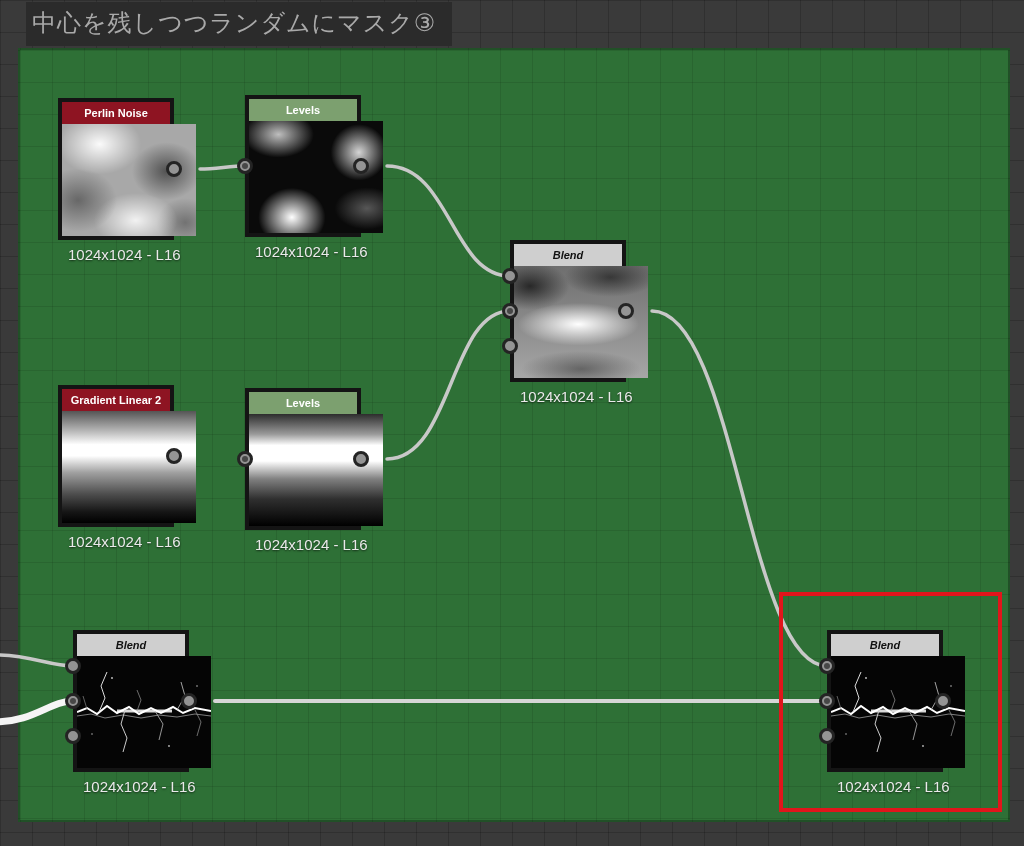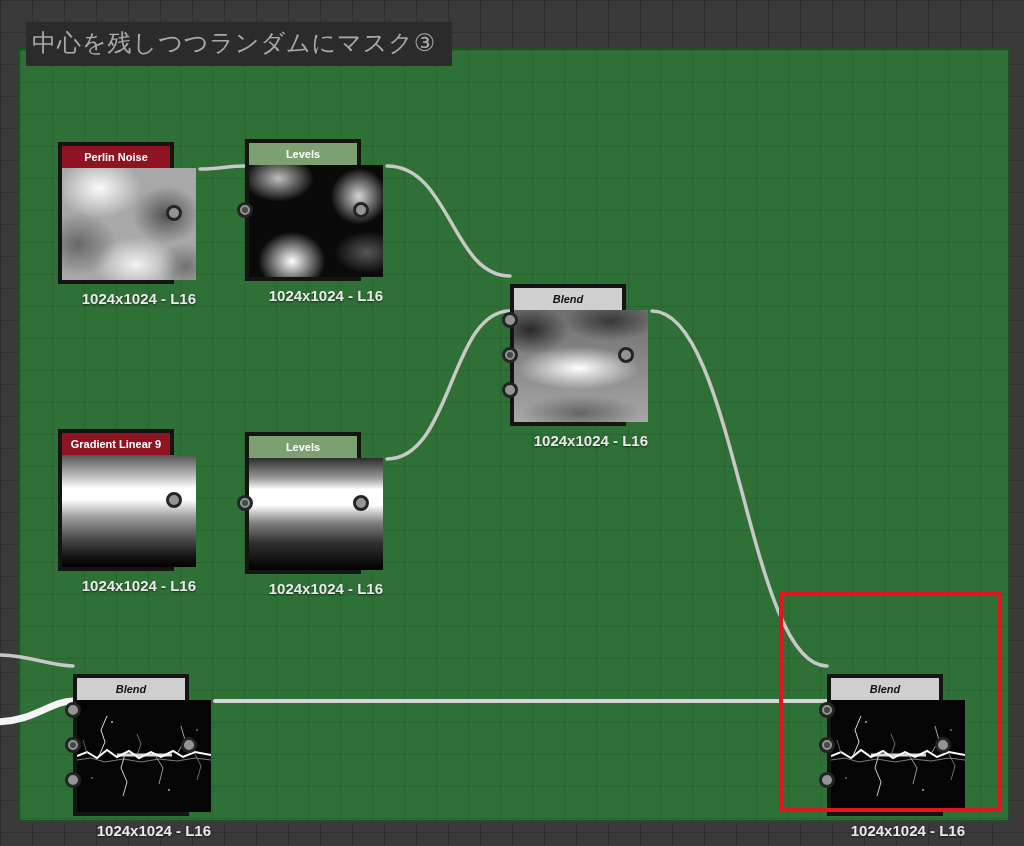--- a/index.html
+++ b/index.html
@@ -30,35 +30,34 @@
       linear-gradient(to right, rgba(0,0,0,0.10) 1px, transparent 1px),
       linear-gradient(to bottom, rgba(0,0,0,0.10) 1px, transparent 1px);
     background-size:32px 32px;
     border:2px solid var(--frame-border);
     z-index:0;
   }
   .frame-title{
     position:absolute; left:26px; top:2px; z-index:4;
     background:#2b2b2b; color:var(--title-color);
     font-size:24px; letter-spacing:1px;
-    padding:5px 16px 7px 6px; white-space:nowrap;margin-top:20px;
+    padding:5px 16px 7px 6px; white-space:nowrap;
   }
 
   
   svg.wires{position:absolute; inset:0; z-index:1; pointer-events:none;}
   .wire{fill:none; stroke:var(--wire); stroke-width:3.5; stroke-linecap:round;}
   .wire.bright{stroke:var(--wire-bright); stroke-width:7;}
   .wire.mid{stroke:#d6d6d6; stroke-width:4;}
 
   
   .node{
     position:absolute; width:116px; height:142px;
     border:4px solid var(--node-border); background:var(--node-border);
     z-index:2;
-    margin-top:44px;
   }
   .node-header{
     height:22px; display:flex; align-items:center; justify-content:center;
     font-size:11px; font-weight:bold; color:#fff; overflow:hidden;
   }
   .node-header.red{background:var(--header-red);}
   .node-header.green{background:var(--header-green);}
   .node-header.gray{background:var(--header-gray); color:#111;font-style:italic;}
   .thumb{width:134px; height:112px; background:#777;}
 
@@ -91,22 +90,22 @@
   .thumb.grad-linear{
     background:linear-gradient(180deg,#555 0%,#b8b8b8 18%,#fff 30%,#fff 40%,#a0a0a0 55%,#4e4e4e 74%,#161616 90%,#000 100%);
   }
   .thumb.grad-levels{
     background:linear-gradient(180deg,#2d2d2d 0%,#9a9a9a 18%,#fff 28%,#fff 42%,#808080 58%,#2f2f2f 76%,#000 100%);
   }
   .thumb.cracks{background:#050505;}
   .thumb.cracks svg{display:block;width:134px;height:112px;}
 
   .node-label{
-    position:absolute; top:calc(100% + 10px); left:0; width:134px;
-    text-align:right; font-size:15px; font-weight:bold;
+    position:absolute; top:calc(100% + 10px); left:6px; width:134px;
+    text-align:left; font-size:15px; font-weight:normal;
     color:var(--label-color); text-shadow:0 1px 2px rgba(0,0,0,.6);
     white-space:nowrap;
   }
 
   
   .conn{
     position:absolute; width:16px; height:16px; border-radius:50%;
     background:var(--conn-fill); border:3px solid var(--conn-ring); z-index:3;
   }
   .conn.out{right:-12px;}
@@ -189,21 +188,21 @@
   <div class="thumb blend-soft"></div>
   <div class="conn in c-top"></div>
   <div class="conn in c-mid linked"></div>
   <div class="conn in c-bot"></div>
   <div class="conn out c-mid"></div>
   <div class="node-label">1024x1024 - L16</div>
 </div>
 
 <div class="node" style="left:58px;top:385px">
   <div class="node-header red">
-    <span>Gradient Linear 9</span>
+    <span>Gradient Linear 2</span>
   </div>
   <div class="thumb grad-linear"></div>
   <div class="conn out c-mid"></div>
   <div class="node-label">1024x1024 - L16</div>
 </div>
 
 <div class="node" style="left:245px;top:388px">
   <div class="node-header green">
     <span>Levels</span>
   </div>

